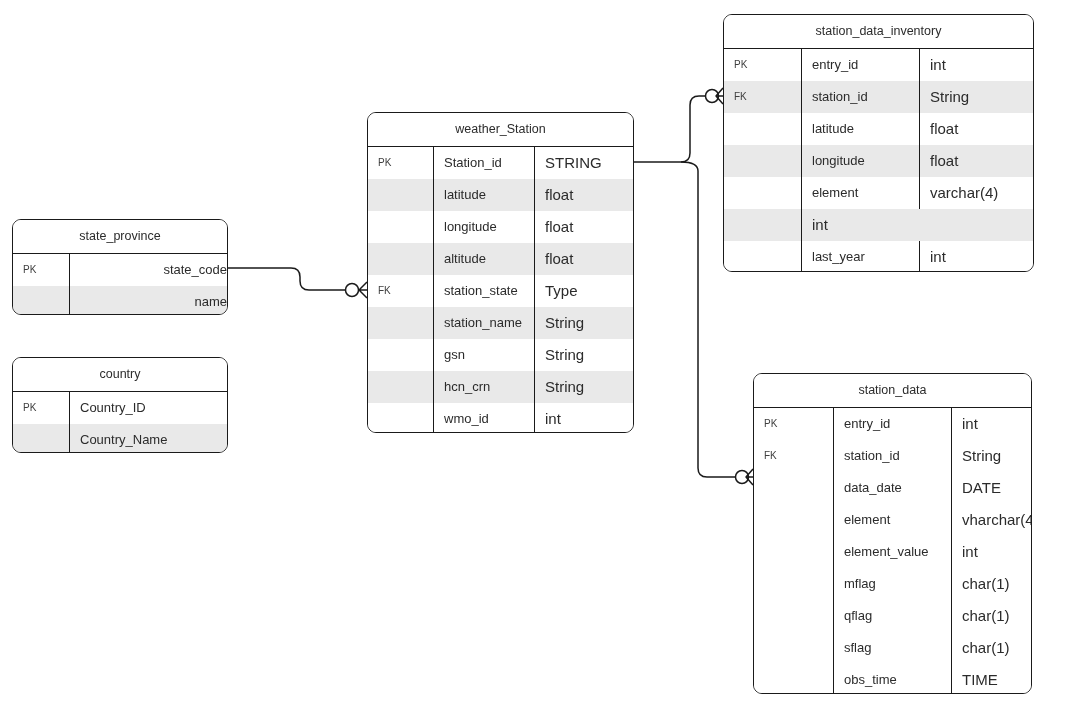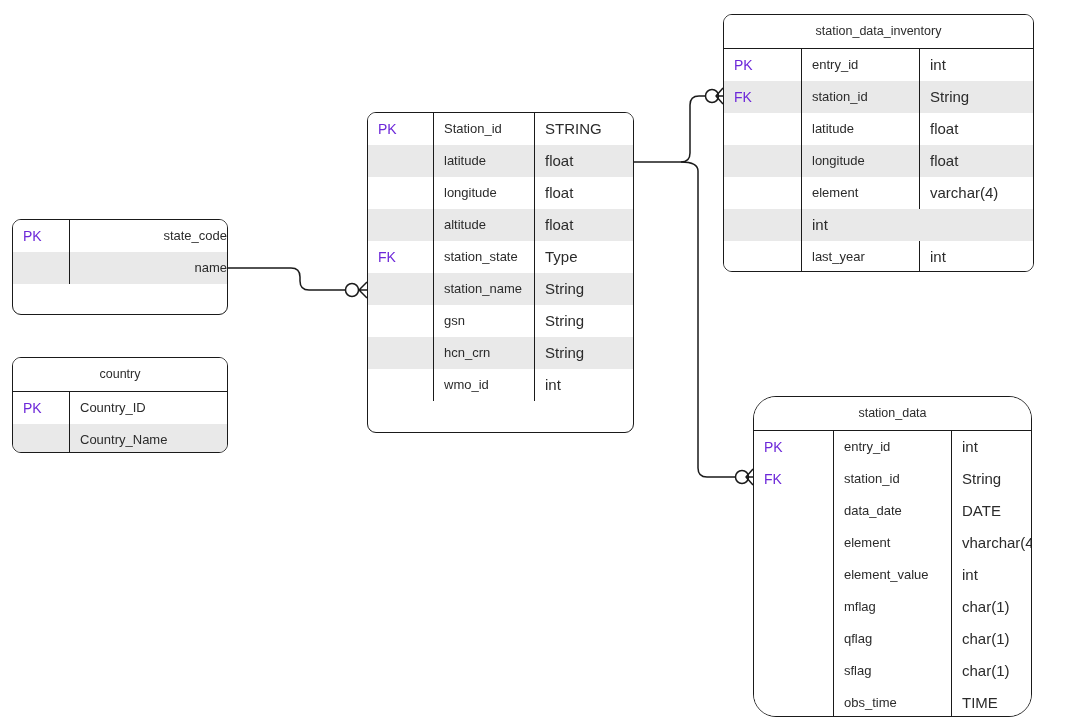--- a/index.html
+++ b/index.html
@@ -36,22 +36,22 @@
     height:32px;
     align-items:center;
     background:#ffffff;
   }
   .row.alt{background:#e9e9e9;}
   .cell-key{
     width:65px;
     flex:0 0 65px;
     box-sizing:border-box;
     padding-left:10px;
-    font-size:14px;
-    color:#6d28d9;
+    font-size:10px;
+    color:#404040;
     border-right:1.4px solid #1a1a1a;
     height:100%;
     line-height:32px;
     white-space:nowrap;
   }
   .cell-name{
     box-sizing:border-box;
     padding-left:10px;
     font-size:13px;
     color:#2b2b2b;
@@ -81,21 +81,21 @@
   #ent-country .cell-name{flex:1 1 auto;border-right:none;}
 
   #ent-weather_Station{left:367px;top:112px;width:267px;height:321px;}
   #ent-weather_Station .cell-key{width:66px;flex:0 0 66px;}
   #ent-weather_Station .cell-name{width:101px;flex:0 0 101px;}
 
   #ent-station_data_inventory{left:723px;top:14px;width:311px;height:258px;}
   #ent-station_data_inventory .cell-key{width:78px;flex:0 0 78px;}
   #ent-station_data_inventory .cell-name{width:118px;flex:0 0 118px;}
 
-  #ent-station_data{left:753px;top:396px;width:279px;height:321px;border-radius:23px;}
+  #ent-station_data{left:753px;top:373px;width:279px;height:321px;}
   #ent-station_data .cell-key{width:80px;flex:0 0 80px;}
   #ent-station_data .cell-name{width:118px;flex:0 0 118px;}
 </style>
 </head>
 <body>
 
 <svg id="canvas" viewBox="0 0 1086 728" xmlns="http://www.w3.org/2000/svg">
   <g fill="none" stroke="#1a1a1a" stroke-width="1.5" stroke-linecap="butt" stroke-linejoin="round">
 
     <path d="M228,268 L291,268 Q300,268 300,277 L300,281 Q300,290 309,290 L345,290"></path>
@@ -108,20 +108,21 @@
     <circle cx="712" cy="96" r="6.5" fill="#ffffff" stroke="#1a1a1a" stroke-width="1.5"></circle>
     <path d="M723,88 L716,96 L723,104 M716,96 L723,96"></path>
 
     <path d="M681,162 Q698,162 698,171 L698,468 Q698,477 707,477 L735,477"></path>
     <circle cx="742" cy="477" r="6.5" fill="#ffffff" stroke="#1a1a1a" stroke-width="1.5"></circle>
     <path d="M753,469 L746,477 L753,485 M746,477 L753,477"></path>
   </g>
 </svg>
 
 <div class="entity" id="ent-state_province">
+  <div class="ent-title">state_province</div>
   <div class="rows">
     <div class="row">
       <span class="cell-key">PK</span>
       <span class="cell-name">state_code</span>
     </div>
     <div class="row alt">
       <span class="cell-key"></span>
       <span class="cell-name">name</span>
     </div>
   </div>
@@ -135,20 +136,21 @@
       <span class="cell-name">Country_ID</span>
     </div>
     <div class="row alt">
       <span class="cell-key"></span>
       <span class="cell-name">Country_Name</span>
     </div>
   </div>
 </div>
 
 <div class="entity" id="ent-weather_Station">
+  <div class="ent-title">weather_Station</div>
   <div class="rows">
     <div class="row">
       <span class="cell-key">PK</span>
       <span class="cell-name">Station_id</span>
       <span class="cell-type">STRING</span>
     </div>
     <div class="row alt">
       <span class="cell-key"></span>
       <span class="cell-name">latitude</span>
       <span class="cell-type">float</span>

